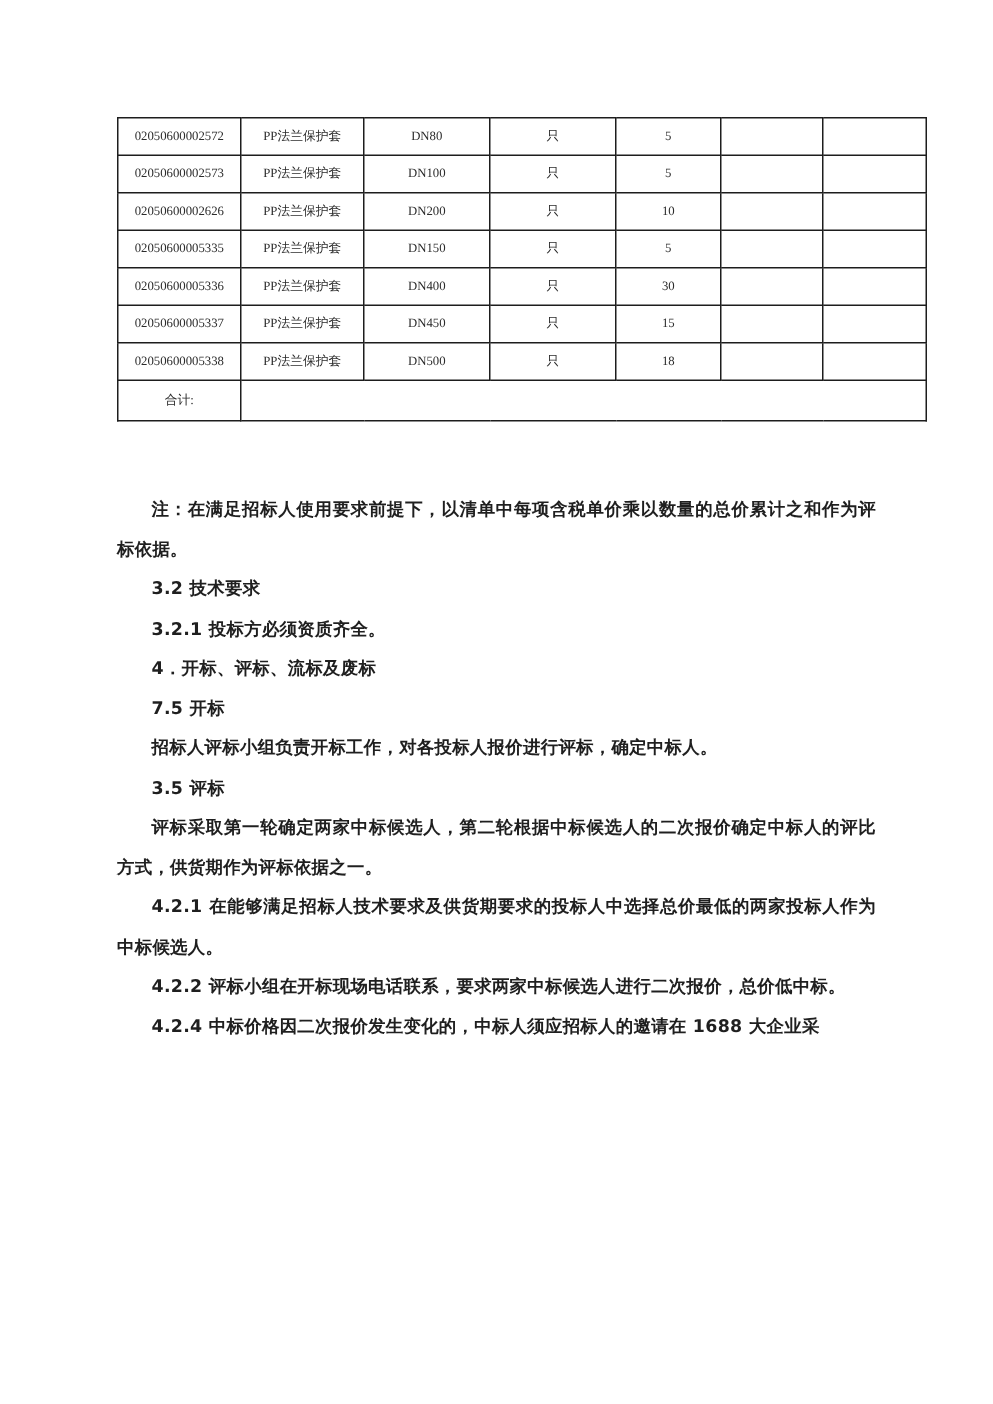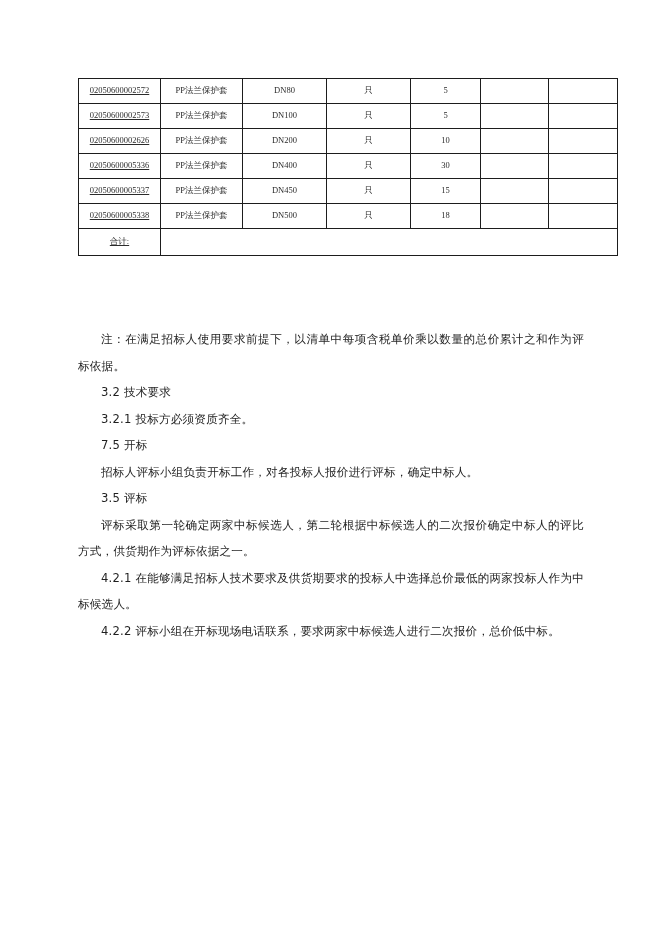--- a/index.html
+++ b/index.html
@@ -42,21 +42,21 @@
     padding: 0 2px;
     font-size: 8.5px;
     line-height: 1.1;
     text-align: center;
     vertical-align: middle;
     color: #2b2b2b;
     font-family: "Liberation Serif", "DejaVu Serif", serif;
     white-space: nowrap;
     overflow: hidden;
   }
-  td.c-code   { width: 77px; text-decoration: underline; }
+  td.c-code   { width: 77px; }
   td.c-name   { width: 77px; }
   td.c-spec   { width: 79px; }
   td.c-unit   { width: 79px; }
   td.c-qty    { width: 65px; }
   td.c-price  { width: 63px; }
   td.c-amount { width: 64px; }
   td.c-name { letter-spacing: 0px; }
 
   tr.total-row td { height: 26px; }
   td.total-label {
@@ -76,20 +76,21 @@
     font-size: 11.6px;
     line-height: 26.5px;
     text-align: justify;
     text-justify: inter-ideograph;
     color: #1f1f1f;
     font-family: "DejaVu Sans", "Liberation Sans", sans-serif;
     letter-spacing: 0.2px;
   }
   p.indent {
     text-indent: 23px;
+    font-weight: bold;
   }
 </style>
 </head>
 <body>
 
 <div class="page">
 
   <div class="table-wrap">
     <table class="items">
       <tbody>
@@ -118,20 +119,29 @@
           <td class="c-code">02050600002626</td>
           <td class="c-name">PP法兰保护套</td>
           <td class="c-spec">DN200</td>
           <td class="c-unit">只</td>
           <td class="c-qty">10</td>
           <td class="c-price"></td>
           <td class="c-amount"></td>
         </tr>
 
 
+        <tr>
+          <td class="c-code">02050600005335</td>
+          <td class="c-name">PP法兰保护套</td>
+          <td class="c-spec">DN150</td>
+          <td class="c-unit">只</td>
+          <td class="c-qty">5</td>
+          <td class="c-price"></td>
+          <td class="c-amount"></td>
+        </tr>
 
         <tr>
           <td class="c-code">02050600005336</td>
           <td class="c-name">PP法兰保护套</td>
           <td class="c-spec">DN400</td>
           <td class="c-unit">只</td>
           <td class="c-qty">30</td>
           <td class="c-price"></td>
           <td class="c-amount"></td>
         </tr>
@@ -162,21 +172,23 @@
         </tr>
 
       </tbody>
     </table>
   </div>
 
   <div class="body-text">
     <p class="para indent">注：在满足招标人使用要求前提下，以清单中每项含税单价乘以数量的总价累计之和作为评标依据。</p>
     <p class="para indent">3.2 技术要求</p>
     <p class="para indent">3.2.1 投标方必须资质齐全。</p>
+    <p class="para indent">4．开标、评标、流标及废标</p>
     <p class="para indent">7.5 开标</p>
     <p class="para indent">招标人评标小组负责开标工作，对各投标人报价进行评标，确定中标人。</p>
     <p class="para indent">3.5 评标</p>
     <p class="para indent">评标采取第一轮确定两家中标候选人，第二轮根据中标候选人的二次报价确定中标人的评比方式，供货期作为评标依据之一。</p>
     <p class="para indent">4.2.1 在能够满足招标人技术要求及供货期要求的投标人中选择总价最低的两家投标人作为中标候选人。</p>
     <p class="para indent">4.2.2 评标小组在开标现场电话联系，要求两家中标候选人进行二次报价，总价低中标。</p>
+    <p class="para indent">4.2.4 中标价格因二次报价发生变化的，中标人须应招标人的邀请在 1688 大企业采</p>
   </div>
 
 </div>
 
 </body></html>

